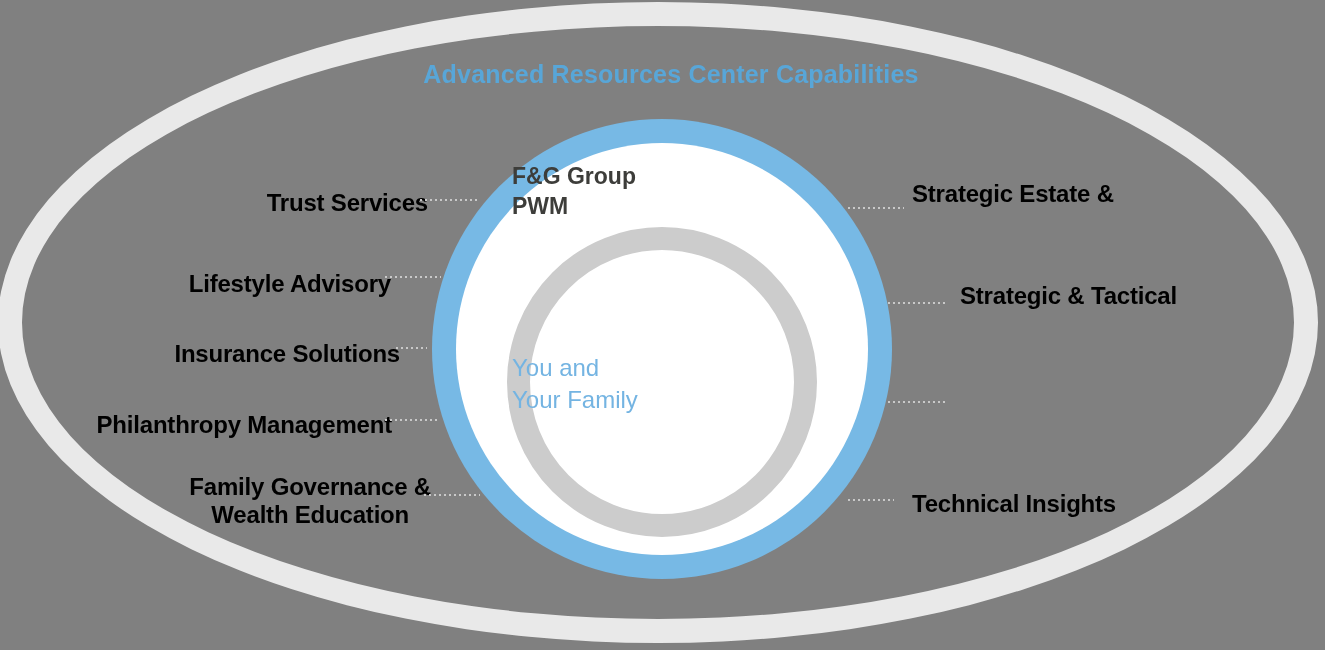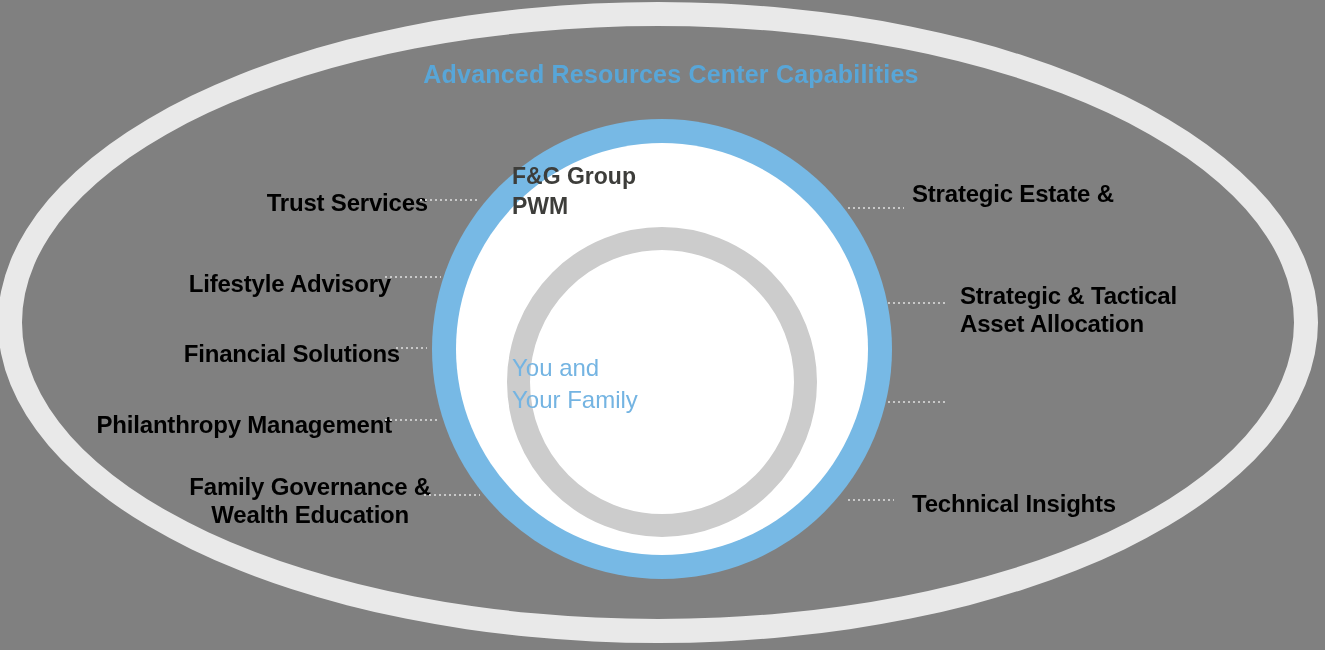--- a/index.html
+++ b/index.html
@@ -74,40 +74,39 @@
     <div>You and</div>
     <div>Your Family</div>
   </div>
 
   <div class="cap" style="right:914px;top:189px;">Trust Services</div>
   <div class="dots" style="left:420px;top:199px;width:59px;"></div>
 
   <div class="cap" style="right:951px;top:270px;">Lifestyle Advisory</div>
   <div class="dots" style="left:385px;top:276px;width:56px;"></div>
 
-  <div class="cap" style="right:942px;top:340px;">Financial Solutions</div>
+  <div class="cap" style="right:942px;top:340px;">Insurance Solutions</div>
   <div class="dots" style="left:396px;top:347px;width:31px;"></div>
 
   <div class="cap" style="right:950px;top:411px;">Philanthropy Management</div>
   <div class="dots" style="left:385px;top:419px;width:53px;"></div>
 
   <div class="cap right-align" style="right:911px;top:473px;line-height:28px;">
     <div>Family Governance &amp;</div>
     <div>Wealth Education</div>
   </div>
   <div class="dots" style="left:424px;top:494px;width:56px;"></div>
 
   <div class="cap" style="left:912px;top:176px;line-height:36px;">
     <div>Strategic Estate &amp;</div>
   </div>
   <div class="dots" style="left:848px;top:207px;width:56px;"></div>
 
   <div class="cap" style="left:960px;top:282px;line-height:28px;">
     <div>Strategic &amp; Tactical</div>
-    <div>Asset Allocation</div>
   </div>
   <div class="dots" style="left:888px;top:302px;width:60px;"></div>
 
   <div class="dots" style="left:888px;top:401px;width:60px;"></div>
 
   <div class="cap" style="left:912px;top:490px;">Technical Insights</div>
   <div class="dots" style="left:848px;top:499px;width:46px;"></div>
 
 </div>
 

